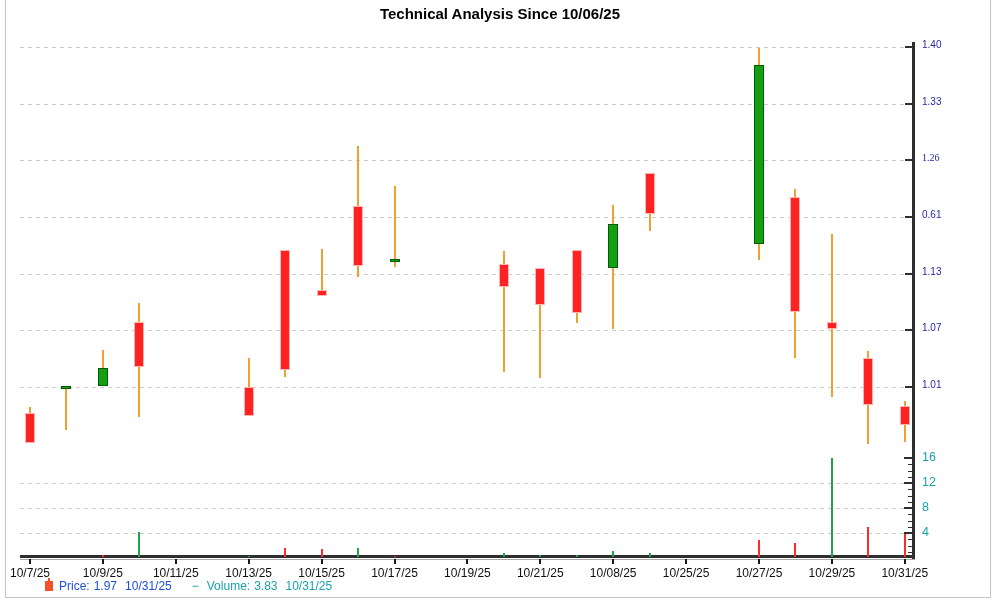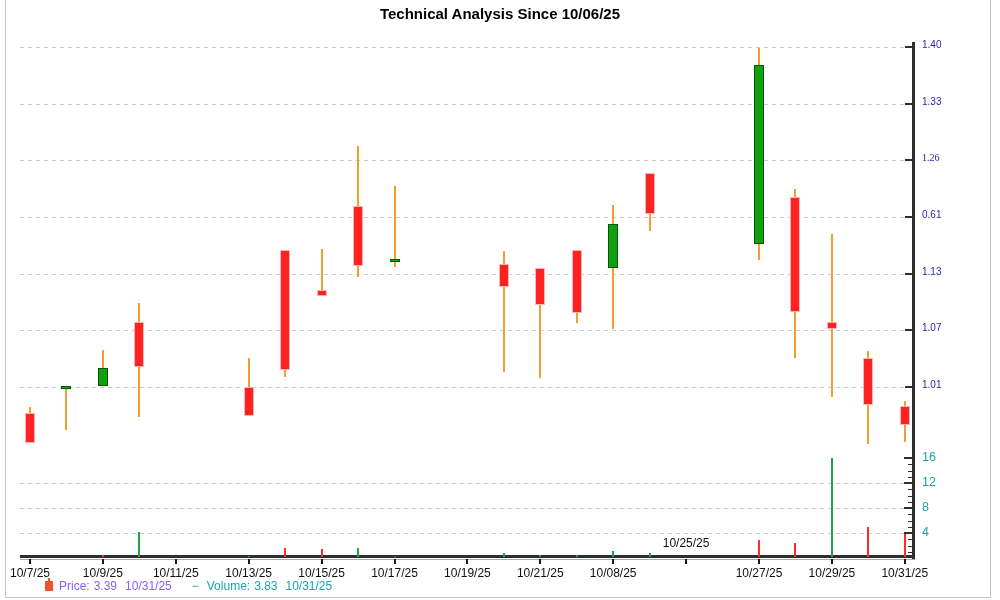--- a/index.html
+++ b/index.html
@@ -5,21 +5,21 @@
   html,body{margin:0;padding:0;background:#fff;}
   #stage{position:relative;width:1000px;height:600px;background:#ffffff;overflow:hidden;
          font-family:"Liberation Sans", sans-serif;}
   .abs{position:absolute;}
   #chart-title{left:0;top:5px;width:1000px;text-align:center;font-size:15px;font-weight:bold;color:#000;}
   .grid{height:1px;background:repeating-linear-gradient(90deg,#cbcbcb 0 4px,transparent 4px 8px);}
   .plbl{font-size:10px;color:#2828a8;text-align:center;}
   .vlbl{font-size:12.5px;color:#18a2ac;}
   .xlbl{font-size:12px;color:#101010;text-align:center;width:56px;}
   #legend{left:45px;top:579px;display:flex;align-items:center;font-size:12px;}
-  #legend .price{color:#8b5cf6;}
+  #legend .price{color:#1d4ed8;}
   #legend .vol{color:#18a2ac;}
   #price-legend-icon{width:8px;height:10px;background:#f4502a;position:relative;margin-right:6px;}
   #price-legend-icon::before{content:"";position:absolute;left:3px;top:-3px;width:2px;height:3px;background:#f4502a;}
   .m4{margin-left:4px;} .m8{margin-left:8px;} .m20{margin-left:20px;}
   .frame{background:#c4c4c4;}
 </style>
 </head>
 <body>
 
 <div id="stage">
@@ -89,21 +89,21 @@
       <div class="abs xlbl" style="left: 293.6px; top: 566px;">10/15/25</div>
       <div class="abs" style="left: 393.5px; top: 559px; width: 2px; height: 5px; background: rgb(26, 26, 26);"></div>
       <div class="abs xlbl" style="left: 366.5px; top: 566px;">10/17/25</div>
       <div class="abs" style="left: 466.4px; top: 559px; width: 2px; height: 5px; background: rgb(26, 26, 26);"></div>
       <div class="abs xlbl" style="left: 439.4px; top: 566px;">10/19/25</div>
       <div class="abs" style="left: 539.3px; top: 559px; width: 2px; height: 5px; background: rgb(26, 26, 26);"></div>
       <div class="abs xlbl" style="left: 512.3px; top: 566px;">10/21/25</div>
       <div class="abs" style="left: 612.2px; top: 559px; width: 2px; height: 5px; background: rgb(26, 26, 26);"></div>
       <div class="abs xlbl" style="left: 585.2px; top: 566px;">10/08/25</div>
       <div class="abs" style="left: 685.1px; top: 559px; width: 2px; height: 5px; background: rgb(26, 26, 26);"></div>
-      <div class="abs xlbl" style="left: 658.1px; top: 536px;">10/25/25</div>
+      <div class="abs xlbl" style="left: 658.1px; top: 566px;">10/25/25</div>
       <div class="abs" style="left: 758px; top: 559px; width: 2px; height: 5px; background: rgb(26, 26, 26);"></div>
       <div class="abs xlbl" style="left: 731px; top: 566px;">10/27/25</div>
       <div class="abs" style="left: 830.9px; top: 559px; width: 2px; height: 5px; background: rgb(26, 26, 26);"></div>
       <div class="abs xlbl" style="left: 803.9px; top: 566px;">10/29/25</div>
       <div class="abs" style="left: 903.8px; top: 559px; width: 2px; height: 5px; background: rgb(26, 26, 26);"></div>
       <div class="abs xlbl" style="left: 876.8px; top: 566px;">10/31/25</div>
       <div class="abs" style="left: 29px; top: 407.051px; width: 2px; height: 35.7436px; background: rgb(240, 160, 48);"></div>
       <div class="abs" style="left: 25px; top: 413.154px; width: 10px; height: 29.641px; box-sizing: border-box; background: rgb(255, 34, 34); border: 1px solid rgb(255, 180, 180);"></div>
       <div class="abs" style="left: 65.45px; top: 386.128px; width: 2px; height: 43.5897px; background: rgb(240, 160, 48);"></div>
       <div class="abs" style="left: 61.45px; top: 386.128px; width: 10px; height: 3px; box-sizing: border-box; background: rgb(18, 160, 18); border: 1px solid rgb(0, 90, 0);"></div>
@@ -156,20 +156,20 @@
       <div class="abs" style="left: 863.35px; top: 358.231px; width: 10px; height: 47.0769px; box-sizing: border-box; background: rgb(255, 34, 34); border: 1px solid rgb(255, 180, 180);"></div>
       <div class="abs" style="left: 867.35px; top: 527.375px; width: 2px; height: 29.625px; background: rgb(255, 42, 42);"></div>
       <div class="abs" style="left: 903.8px; top: 400.949px; width: 2px; height: 40.9744px; background: rgb(240, 160, 48);"></div>
       <div class="abs" style="left: 899.8px; top: 406.179px; width: 10px; height: 19.1795px; box-sizing: border-box; background: rgb(255, 34, 34); border: 1px solid rgb(255, 180, 180);"></div>
       <div class="abs" style="left: 903.8px; top: 534.062px; width: 2px; height: 22.9375px; background: rgb(255, 42, 42);"></div>
     </div>
 
   <div class="abs" id="legend">
     <div id="price-legend-icon"></div>
     <span class="price">Price:</span>
-    <span class="price m4">3.39</span>
+    <span class="price m4">1.97</span>
     <span class="price m8">10/31/25</span>
     <span class="vol m20">−</span>
     <span class="vol m8">Volume:</span>
     <span class="vol m4">3.83</span>
     <span class="vol m8">10/31/25</span>
   </div>
 </div>
 
 </body></html>

